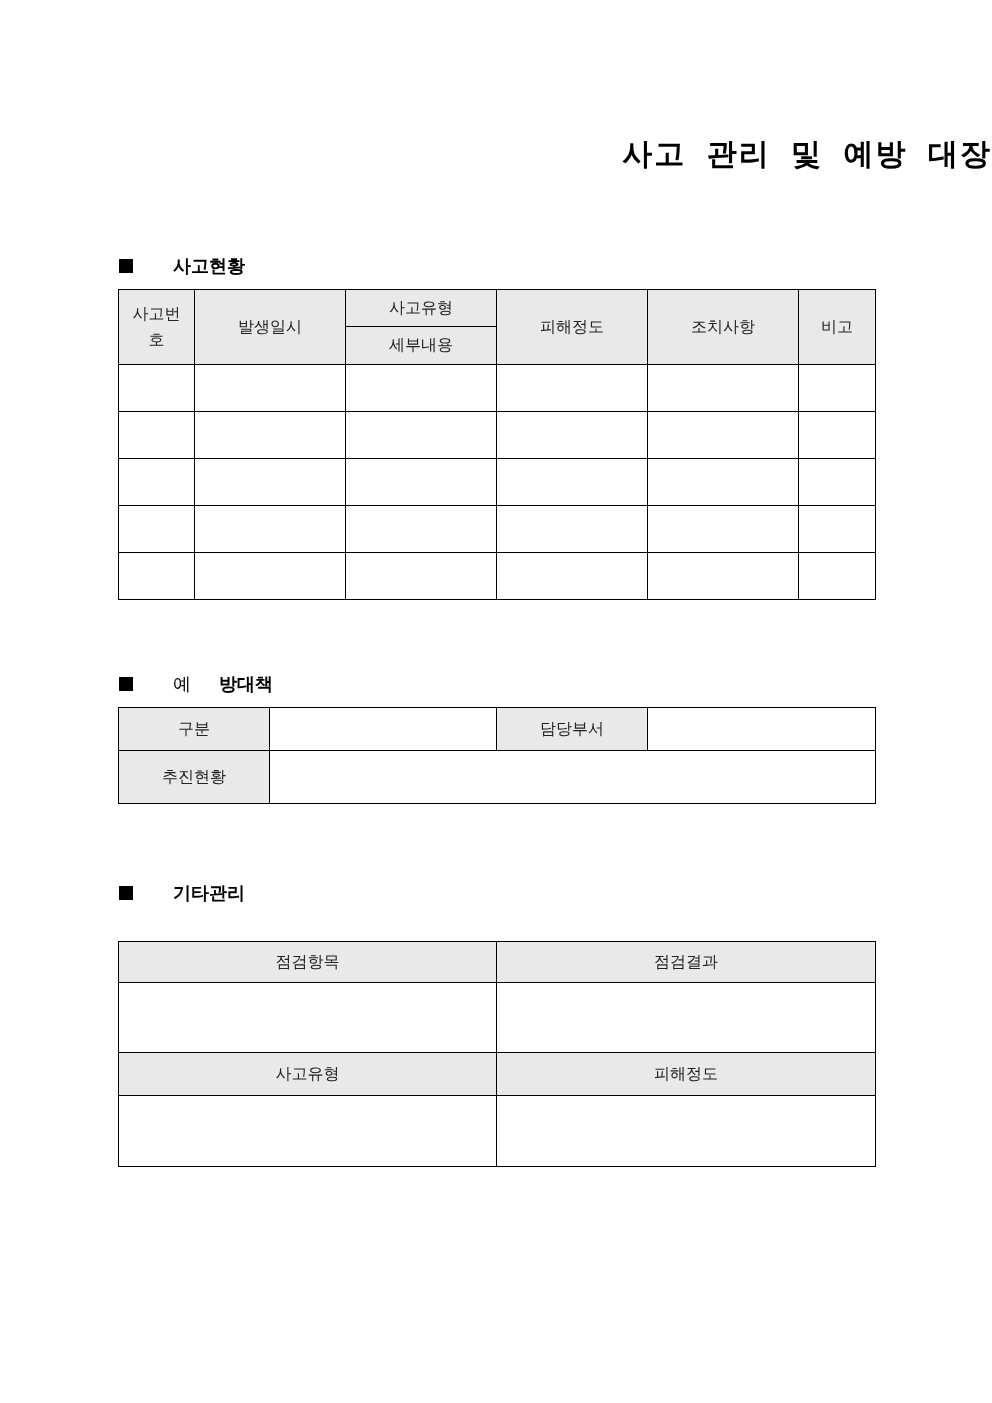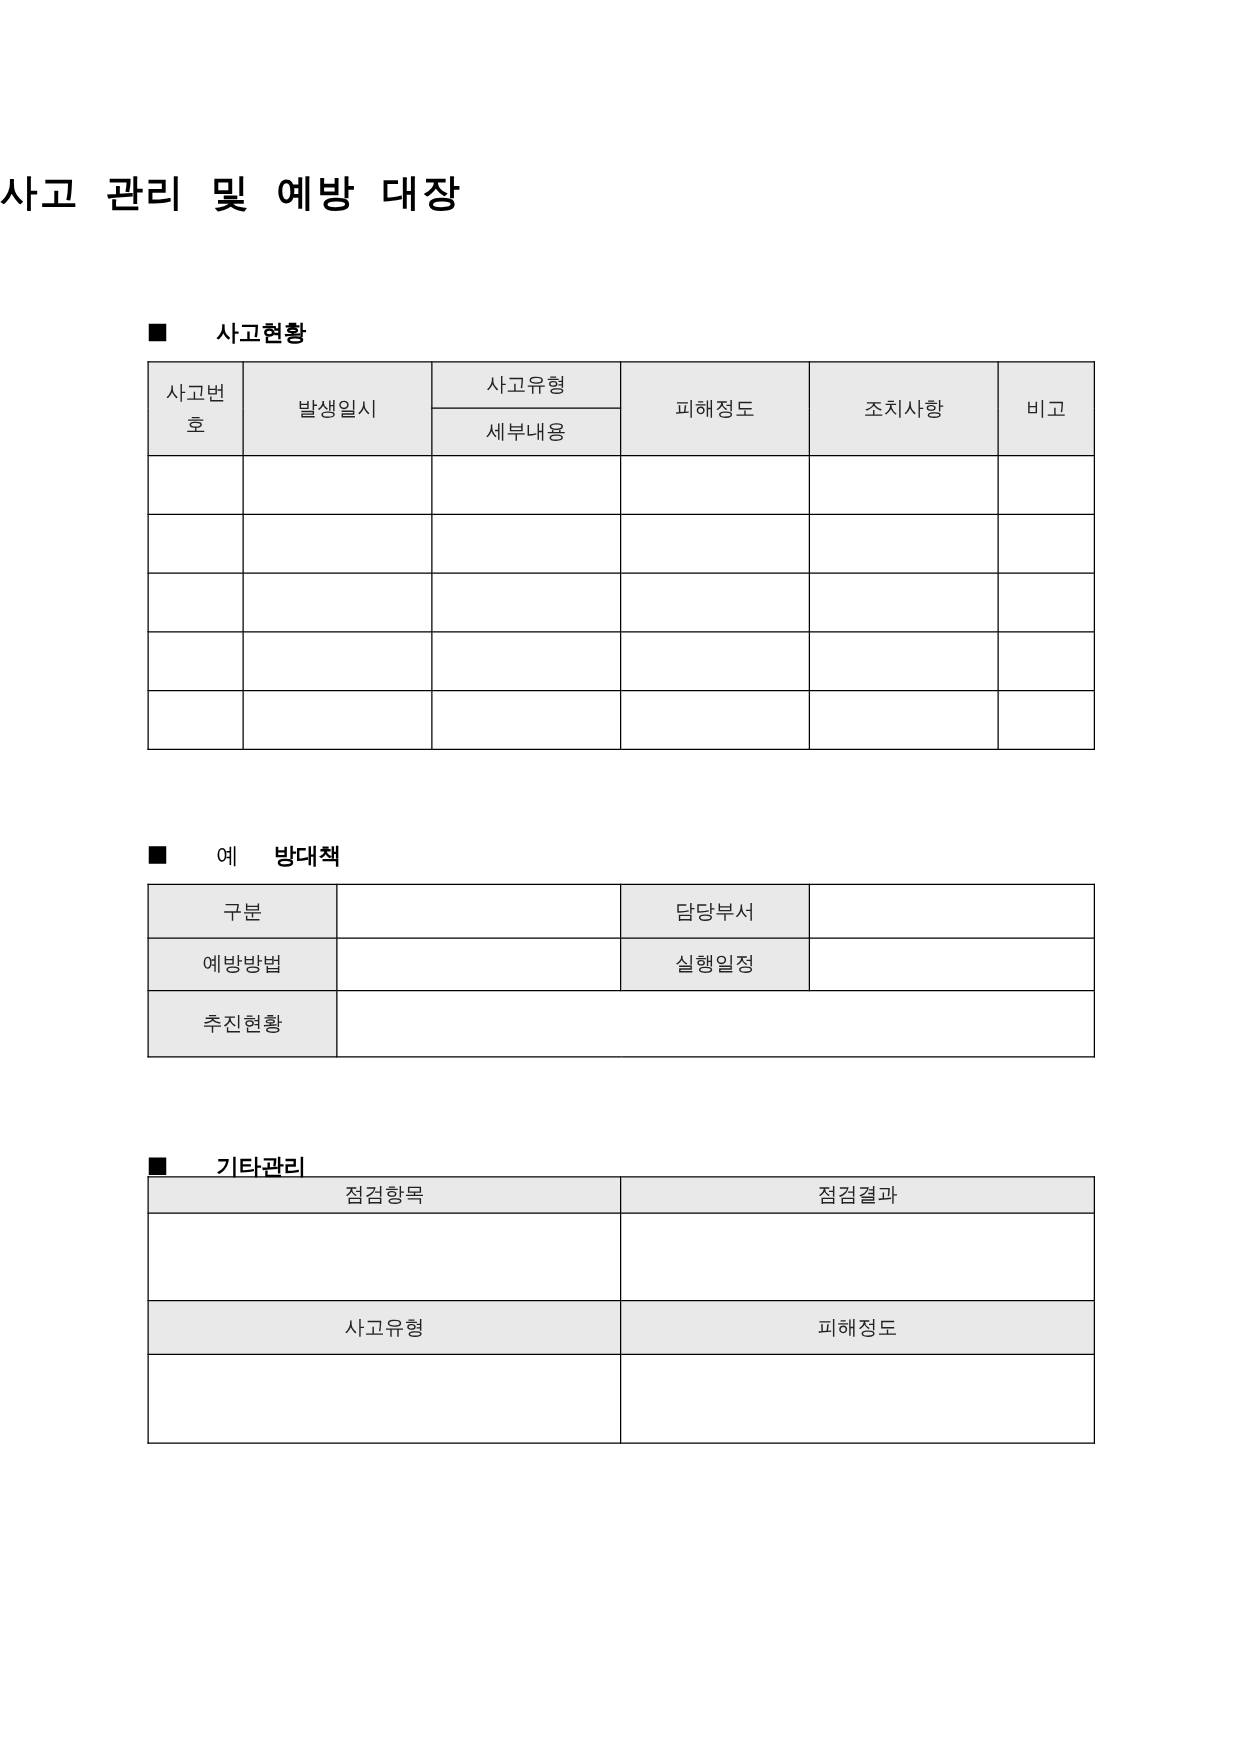--- a/index.html
+++ b/index.html
@@ -3,21 +3,21 @@
 <meta charset="utf-8">
 <style>
   html, body { margin: 0; padding: 0; background: #ffffff; }
   body {
     width: 992px; height: 1403px; position: relative; overflow: hidden;
     font-family: "DejaVu Sans", "Liberation Sans", sans-serif;
     color: #111;
   }
   .title {
     position: absolute; left: 0; top: 134px; width: 992px;
-    text-align: left; font-size: 30px; font-weight: bold;
+    text-align: right; font-size: 30px; font-weight: bold;
     letter-spacing: 2px; word-spacing: 8px; color: #000;
   }
   .section-head {
     position: absolute; left: 119px; font-size: 18px; font-weight: bold;
     color: #000; display: flex; align-items: center; gap: 28px;
   }
   .section-head .sq {
     display: inline-block; width: 14px; height: 14px; background: #000;
     margin-right: 12px;
   }
@@ -122,45 +122,39 @@
       <col style="width:151px">
       <col style="width:228px">
   </colgroup>
   <tbody>
       <tr style="height:43px;">
     <td class="h">구분</td>
     <td></td>
     <td class="h">담당부서</td>
     <td></td>
   </tr>
-  <tr style="height:42px;">
-    <td class="h">예방방법</td>
-    <td></td>
-    <td class="h">실행일정</td>
-    <td></td>
-  </tr>
   <tr style="height:53px;">
     <td class="h">추진현황</td>
     <td colspan="3"></td>
   </tr>
 </tbody>
   </table>
 
-<div class="section-head" style="top:881px;margin-top:40px;">
+<div class="section-head" style="top:881px;">
   <span class="sq"></span>
   <span>기타관리</span>
 </div>
 
 <table style="top:941px;">
   <colgroup>
     <col style="width:378px">
       <col style="width:379px">
   </colgroup>
   <tbody>
-      <tr style="height:29px;">
+      <tr style="height:41px;">
     <td class="h">점검항목</td>
     <td class="h">점검결과</td>
   </tr>
   <tr style="height:70px;">
     <td></td>
     <td></td>
   </tr>
   <tr style="height:43px;">
     <td class="h">사고유형</td>
     <td class="h">피해정도</td>

